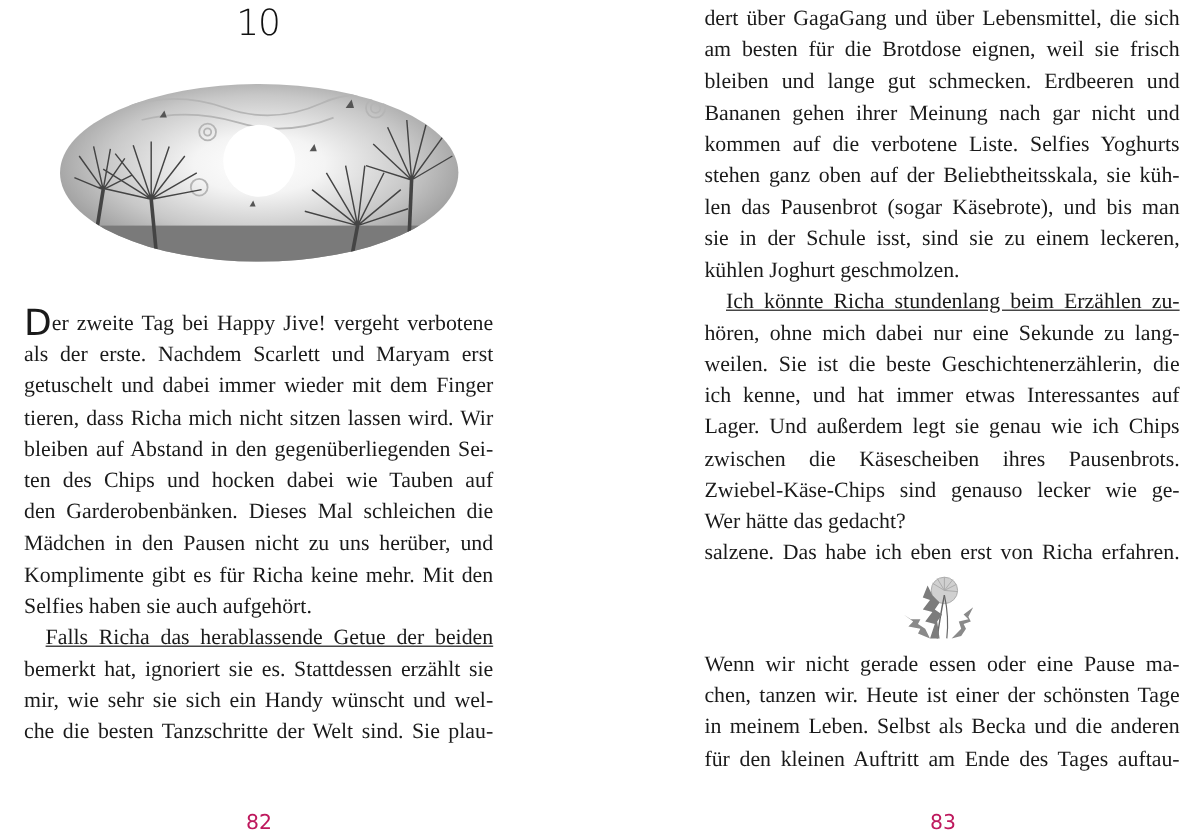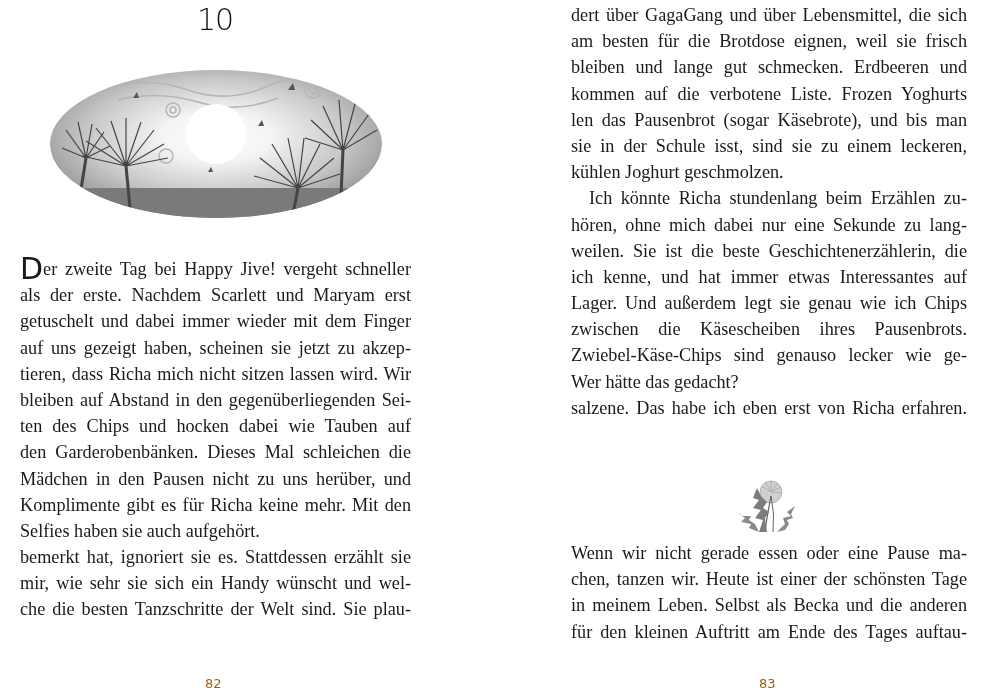--- a/index.html
+++ b/index.html
@@ -1,33 +1,33 @@
 <!DOCTYPE html>
 <html><head>
 <meta charset="utf-8">
 <style>
   html, body { margin:0; padding:0; background:#ffffff; }
   body { width:985px; height:697px; position:relative; overflow:hidden; color:#1a1a1a; }
   .page { position:absolute; top:0; height:697px; }
   .page-left { left:0; width:440px; }
-  .page-right { left:524px; width:445px; }
+  .page-right { left:540px; width:445px; }
   .chapter-num { position:absolute; left:195px; top:2px; width:40px; text-align:center;
     font-family:"DejaVu Sans", sans-serif; font-size:30px; font-weight:300; color:#111; letter-spacing:-1px; }
   .illustration { position:absolute; left:48px; top:68px; width:336px; height:152px; }
   .text { position:absolute; font-family:"Liberation Serif", serif; font-size:18.2px; line-height:26.2px; text-align:justify; }
   .text-left { left:20px; top:256px; width:391px; }
   .text-right { left:47px; top:2px; width:396px; }
   .line { display:block; white-space:nowrap; text-align:justify; text-align-last:justify; height:26.2px; }
   .line.last { text-align-last:left; }
-  .indent { padding-left:18px; }
+  .indent { padding-left:18px;text-decoration:underline; }
   .dropcap { font-family:"DejaVu Sans", sans-serif; font-size:30px; line-height:20px; font-weight:400; vertical-align:-4px; margin-right:0px; }
   .italic { }
   .ornament { position:absolute; left:205px; top:478px; width:70px; height:58px; }
   .text-right2 { left:47px; top:540px; width:396px; }
-  .pagenum { position:absolute; top:676px; font-family:"DejaVu Sans", sans-serif; font-size:13px; color:#a16207; }
+  .pagenum { position:absolute; top:676px; font-family:"DejaVu Sans", sans-serif; font-size:17px; color:#be185d; }
   .pn-left { left:205px; }
   .pn-right { left:235px; }
 </style>
 </head>
 <body>
 
 <div class="page page-left">
   <div class="chapter-num">10</div>
 
   <svg class="illustration" viewBox="0 0 336 152">
@@ -76,45 +76,47 @@
       <g fill="#555">
         <path d="M85 30 l4 -6 l2 6 z"></path>
           <path d="M210 58 l4 -6 l2 6 z"></path>
         <path d="M240 22 l5 -7 l2 7 z"></path>
           <path d="M160 104 l3 -5 l2 5 z"></path>
       </g>
     </g>
   </svg>
 
   <div class="text text-left">
-    <span class="line"><span class="dropcap">D</span><span>er zweite Tag bei </span><span class="italic">Happy Jive!</span><span> vergeht schneller</span></span>
+    <span class="line"><span class="dropcap">D</span><span>er zweite Tag bei </span><span class="italic">Happy Jive!</span><span> vergeht verbotene</span></span>
     <span class="line">als der erste. Nachdem Scarlett und Maryam erst</span>
     <span class="line">getuschelt und dabei immer wieder mit dem Finger</span>
-    <span class="line">auf uns gezeigt haben, scheinen sie jetzt zu akzep-</span>
     <span class="line">tieren, dass Richa mich nicht sitzen lassen wird. Wir</span>
     <span class="line">bleiben auf Abstand in den gegenüberliegenden Sei-</span>
     <span class="line">ten des Chips und hocken dabei wie Tauben auf</span>
     <span class="line">den Garderobenbänken. Dieses Mal schleichen die</span>
     <span class="line">Mädchen in den Pausen nicht zu uns herüber, und</span>
     <span class="line">Komplimente gibt es für Richa keine mehr. Mit den</span>
     <span class="line last">Selfies haben sie auch aufgehört.</span>
+    <span class="line indent">Falls Richa das herablassende Getue der beiden</span>
     <span class="line">bemerkt hat, ignoriert sie es. Stattdessen erzählt sie</span>
     <span class="line">mir, wie sehr sie sich ein Handy wünscht und wel-</span>
     <span class="line">che die besten Tanzschritte der Welt sind. Sie plau-</span>
   </div>
 
   <div class="pagenum pn-left">82</div>
 </div>
 
 <div class="page page-right">
   <div class="text text-right">
     <span class="line">dert über GagaGang und über Lebensmittel, die sich</span>
     <span class="line">am besten für die Brotdose eignen, weil sie frisch</span>
     <span class="line">bleiben und lange gut schmecken. Erdbeeren und</span>
-    <span class="line">kommen auf die verbotene Liste. Frozen Yoghurts</span>
+    <span class="line">Bananen gehen ihrer Meinung nach gar nicht und</span>
+    <span class="line">kommen auf die verbotene Liste. Selfies Yoghurts</span>
+    <span class="line">stehen ganz oben auf der Beliebtheitsskala, sie küh-</span>
     <span class="line">len das Pausenbrot (sogar Käsebrote), und bis man</span>
     <span class="line">sie in der Schule isst, sind sie zu einem leckeren,</span>
     <span class="line last">kühlen Joghurt geschmolzen.</span>
     <span class="line indent">Ich könnte Richa stundenlang beim Erzählen zu-</span>
     <span class="line">hören, ohne mich dabei nur eine Sekunde zu lang-</span>
     <span class="line">weilen. Sie ist die beste Geschichtenerzählerin, die</span>
     <span class="line">ich kenne, und hat immer etwas Interessantes auf</span>
     <span class="line">Lager. Und außerdem legt sie genau wie ich Chips</span>
     <span class="line">zwischen die Käsescheiben ihres Pausenbrots.</span>
     <span class="line">Zwiebel-Käse-Chips sind genauso lecker wie ge-</span>

